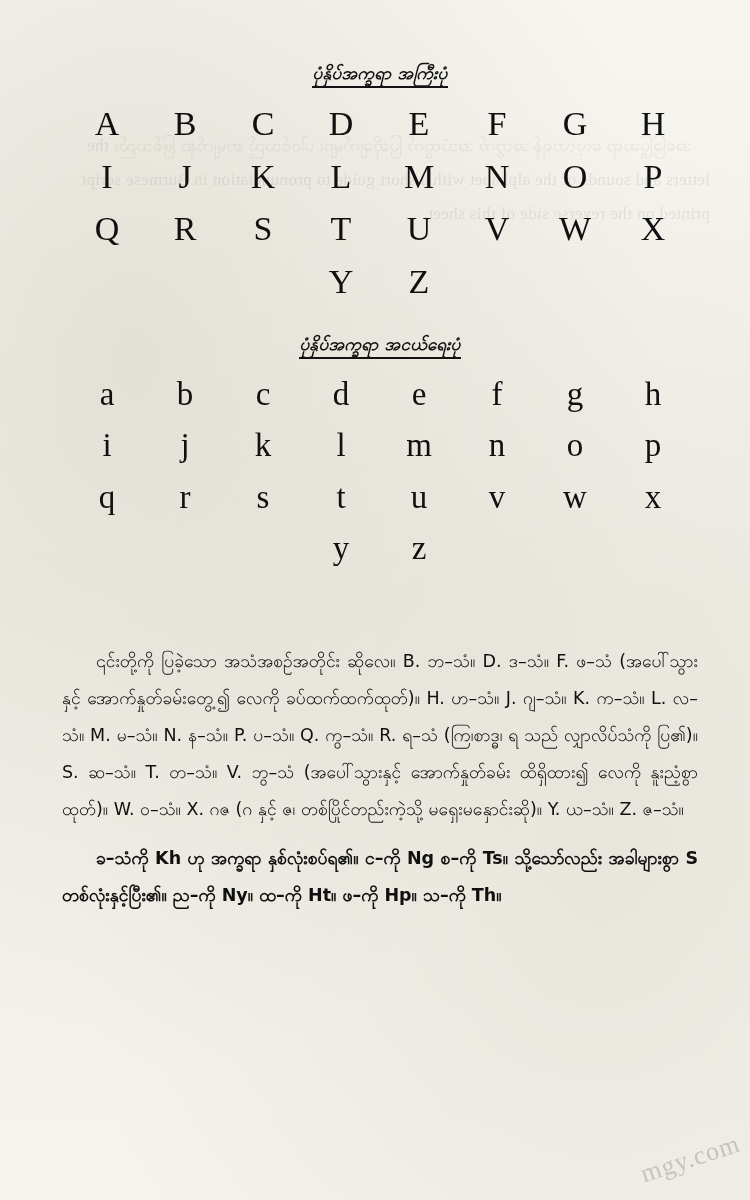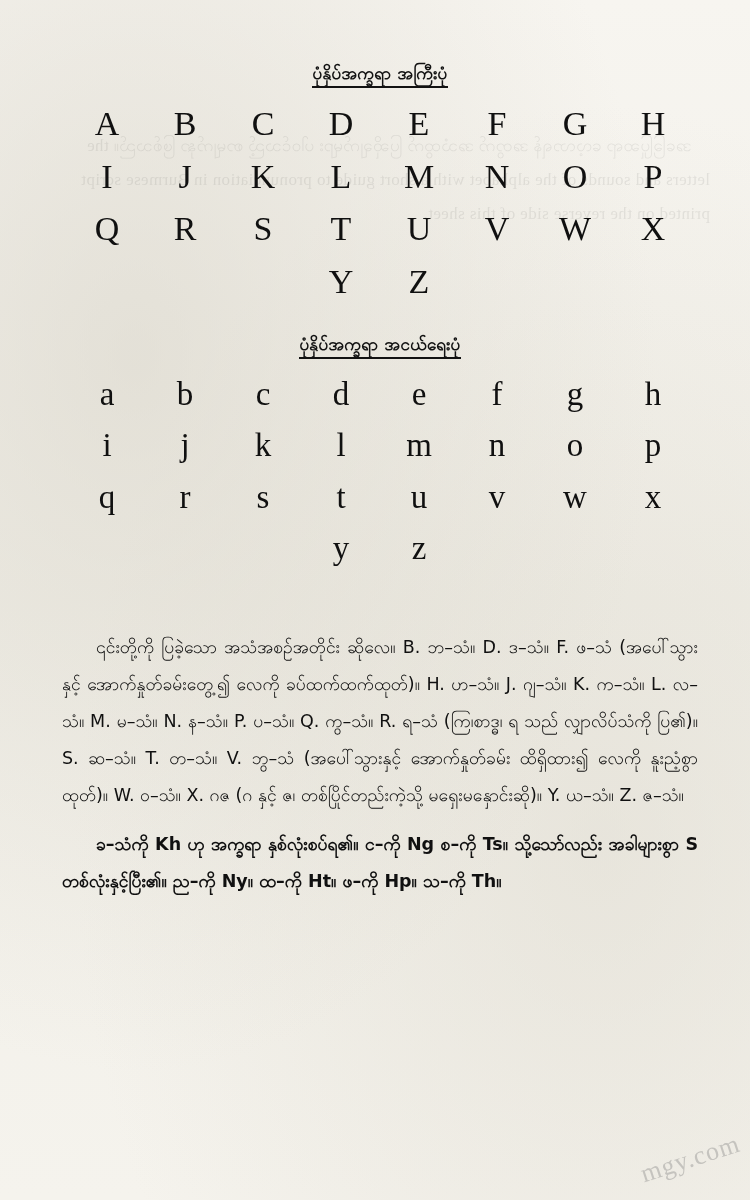--- a/index.html
+++ b/index.html
@@ -80,20 +80,21 @@
     font-size: 17px;
     font-weight: 700;
     letter-spacing: 0.3px;
     color: #121212;
     margin: 0 auto 16px auto;
     display: block;
   }
   .section-title span {
     border-bottom: 2px solid #121212;
     padding-bottom: 3px;
+    font-style: italic;
   }
 
   .alpha-grid {
     display: grid;
     grid-template-columns: repeat(8, 1fr);
     row-gap: 10px;
     column-gap: 0;
     justify-items: center;
     font-family: "Liberation Serif", serif;
     font-size: 34px;
@@ -105,21 +106,21 @@
     font-size: 33px;
   }
   .alpha-grid .cell { display: block; }
   .alpha-grid .tail-1 { grid-column: 4; }
   .alpha-grid .tail-2 { grid-column: 5; }
 
   .block-gap-1 { height: 30px; }
   .block-gap-2 { height: 34px; }
 
   .body-text {
-    margin-top: 26px;
+    margin-top: 40px;
     font-family: "DejaVu Sans", "Liberation Serif", serif;
     font-size: 17.5px;
     line-height: 37px;
     color: #101010;
     text-align: justify;
     text-justify: inter-word;
   }
   .body-text p {
     margin: 0 0 0 0;
     text-indent: 34px;

